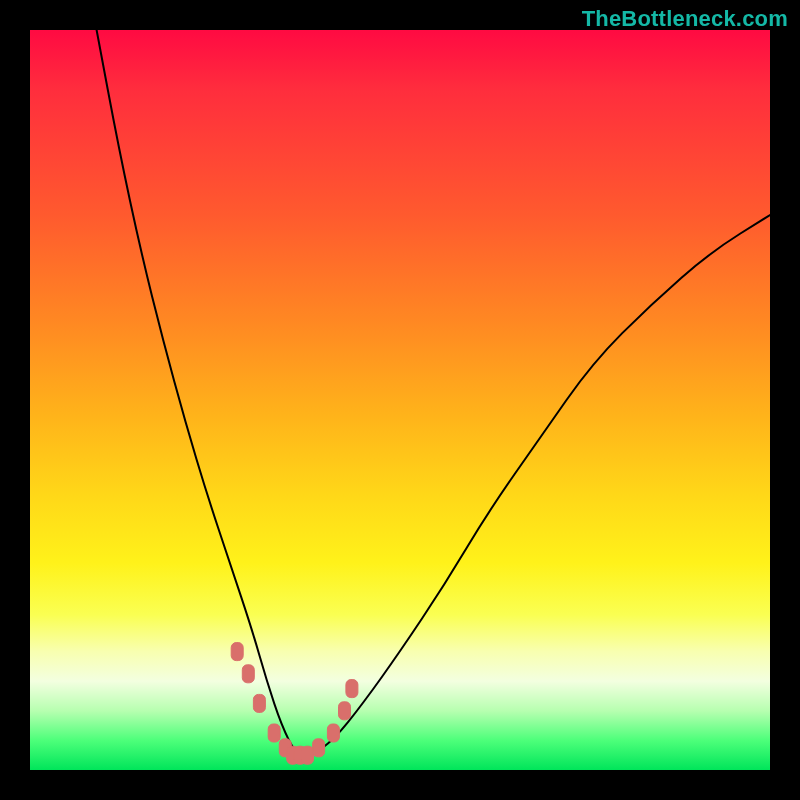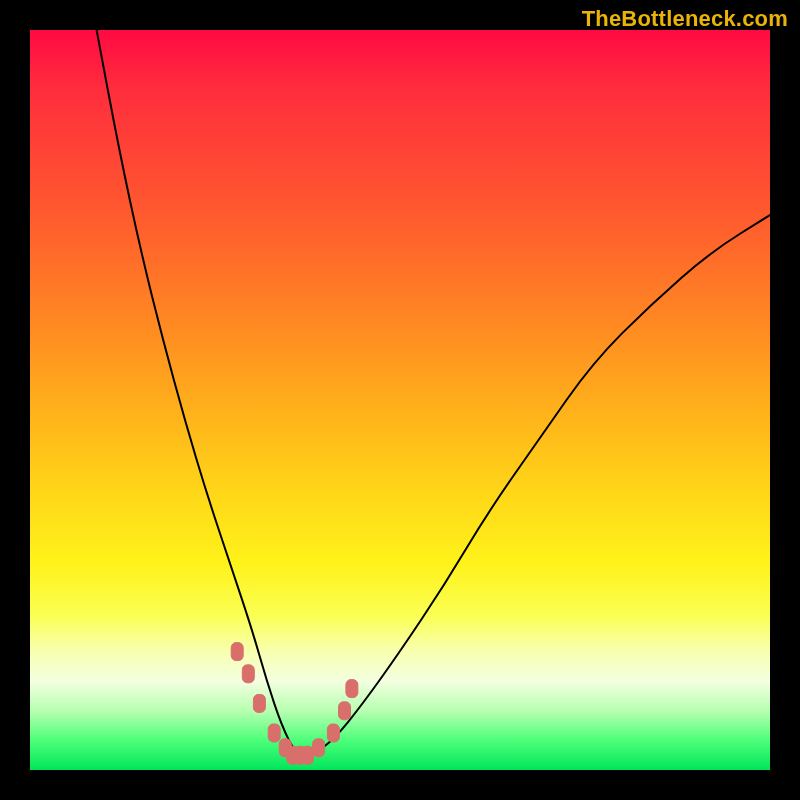--- a/index.html
+++ b/index.html
@@ -16,21 +16,21 @@
     top: 0;
     left: 0;
     width: 800px;
     height: 800px;
     background: #000;
   }
   .watermark {
     position: absolute;
     top: 6px;
     right: 12px;
-    color: #eab308;
+    color: #14b8a6;
     font-size: 22px;
     font-weight: 600;
     letter-spacing: 0.2px;
     z-index: 10;
   }
   .plot {
     position: absolute;
     top: 30px;
     left: 30px;
     width: 740px;

